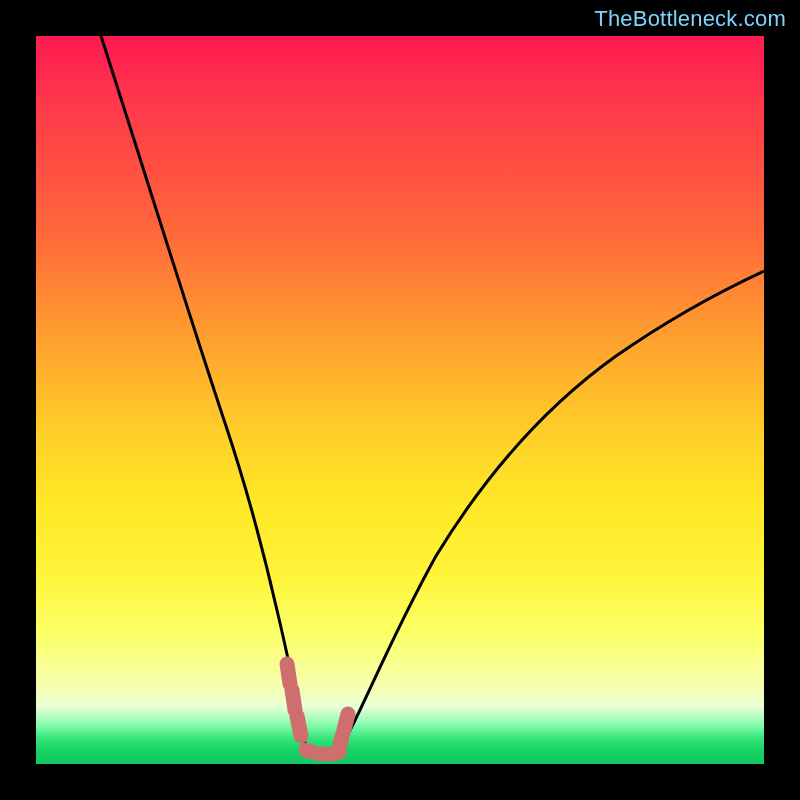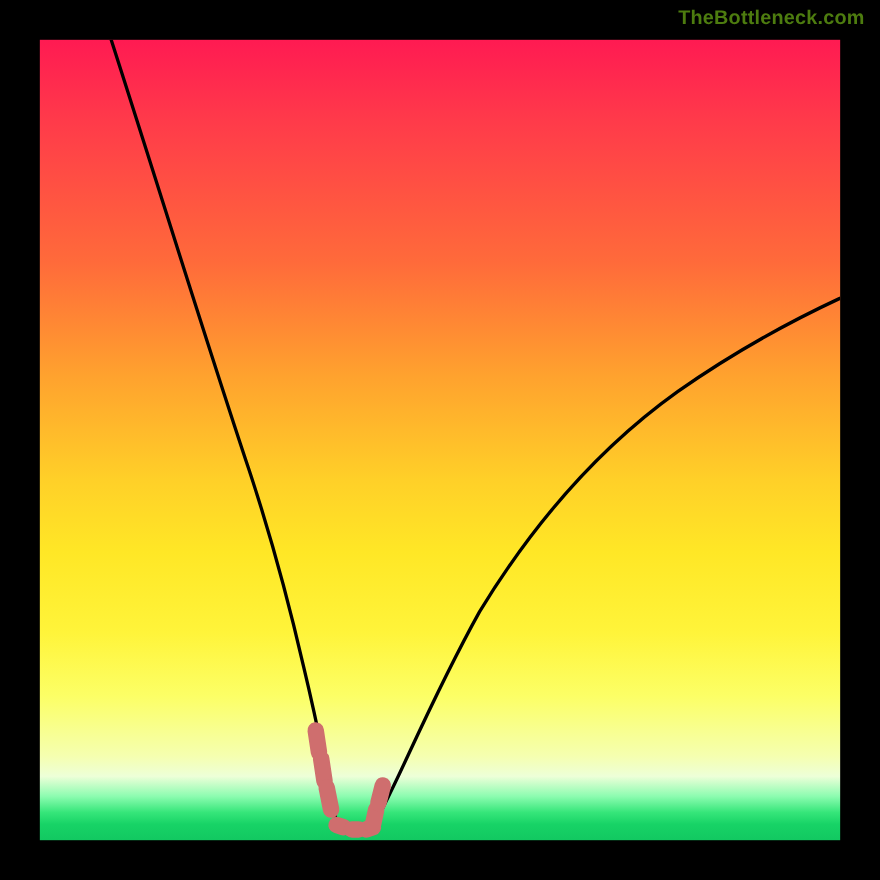--- a/index.html
+++ b/index.html
@@ -55,23 +55,23 @@
     position: absolute;
     left: 0;
     top: 0;
     width: 728px;
     height: 728px;
   }
   .watermark {
     position: absolute;
     top: 6px;
     right: 14px;
-    color: #4d7c0f;
-    font-size: 18px;
-    font-weight: 700;
+    color: #7dd3fc;
+    font-size: 22px;
+    font-weight: 400;
     letter-spacing: 0.2px;
   }
 </style>
 </head>
 <body>
 
 <div class="frame">
 
   <div class="plot-area">
     <div class="gradient"></div>

